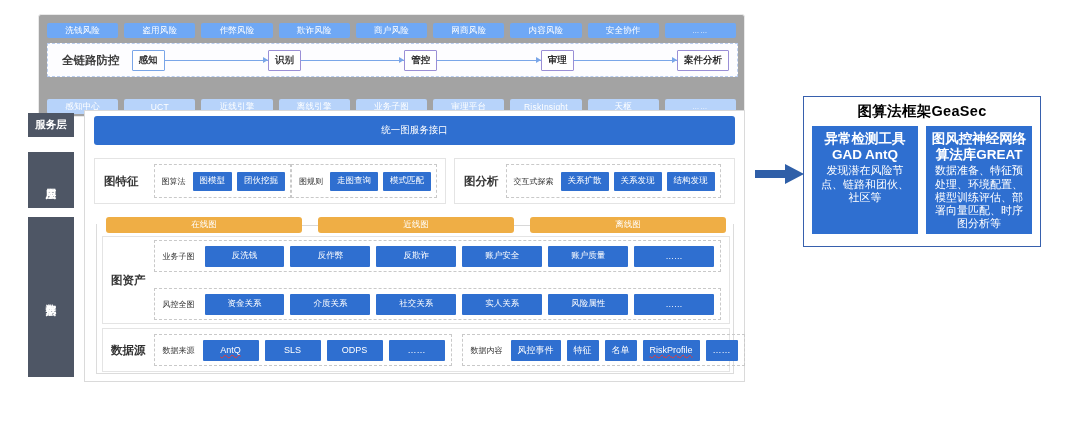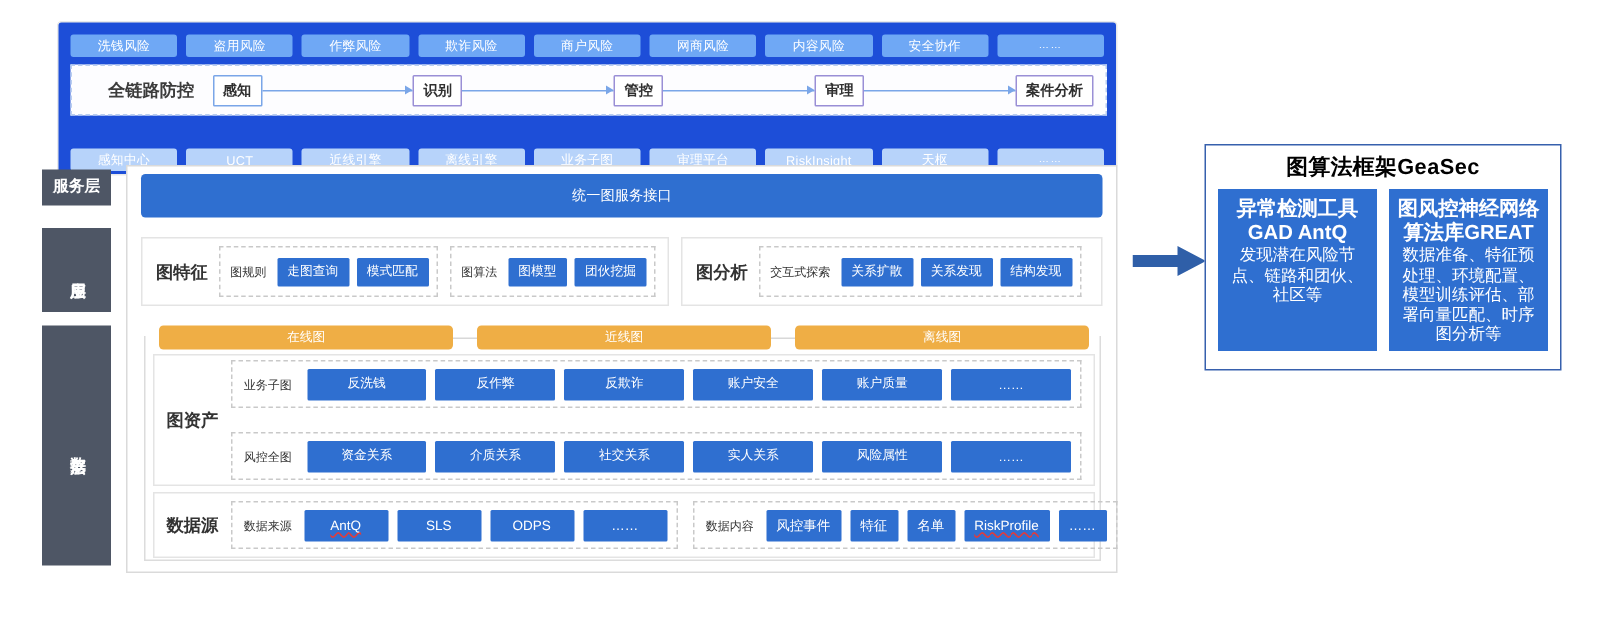--- a/index.html
+++ b/index.html
@@ -15,21 +15,21 @@
   
   .left-panel {
     position: absolute; left: 28px; top: 14px;
     width: 717px; height: 364px;
   }
 
   
   .top-card {
     position: absolute; left: 10px; top: 0;
     width: 707px; height: 103px;
-    background: #1d4ed8;
+    background: #a3a3a3;
     border: 1px solid #e9e9e9;
     border-radius: 3px;
   }
   .chip-row {
     position: absolute; left: 8px; right: 8px;
     display: flex; gap: 6px;
   }
   .chip {
     flex: 1 1 0;
     height: 15px;
@@ -50,21 +50,21 @@
   
   .flow-strip {
     position: absolute; left: 8px; top: 28px;
     width: 691px; height: 34px;
     border: 1px dashed #b9cdf0;
     background: #fdfdff;
     display: flex; align-items: center;
   }
   .flow-title {
     font-size: 11.5px; font-weight: bold; color: #3c3c3c;
-    margin-left: 24px; margin-right: 12px; white-space: nowrap;
+    margin-left: 14px; margin-right: 12px; white-space: nowrap;
   }
   .flow-steps { display: flex; align-items: center; flex: 1; padding-right: 8px; }
   .flow-node {
     border: 1px solid #9a8fd6;
     background: #ffffff;
     font-size: 9.5px; font-weight: bold; color: #2f2f2f;
     padding: 3px 6px; white-space: nowrap;
     border-radius: 1px;
   }
   .flow-node.first { border-color: #7aa6e8; }
@@ -302,30 +302,30 @@
 
     <div class="main-box"></div>
 
     <div class="service-bar">统一图服务接口</div>
 
     <div class="app-row">
 
       <div class="app-card feat">
         <div class="card-title">图特征</div>
 
+        <div class="dashed-group" style="margin-left:8px">
+          <div class="grp-label">图算法</div>
+          <div class="bluebtn">图模型</div>
+          <div class="bluebtn">团伙挖掘</div>
+        </div>
+
         <div class="dashed-group">
           <div class="grp-label">图规则</div>
           <div class="bluebtn">走图查询</div>
           <div class="bluebtn">模式匹配</div>
-        </div>
-
-        <div class="dashed-group" style="margin-left:8px">
-          <div class="grp-label">图算法</div>
-          <div class="bluebtn">图模型</div>
-          <div class="bluebtn">团伙挖掘</div>
         </div>
       </div>
 
       <div class="app-card anal">
         <div class="card-title">图分析</div>
         <div class="dashed-group">
           <div class="grp-label">交互式探索</div>
           <div class="bluebtn">关系扩散</div>
           <div class="bluebtn">关系发现</div>
           <div class="bluebtn">结构发现</div>

